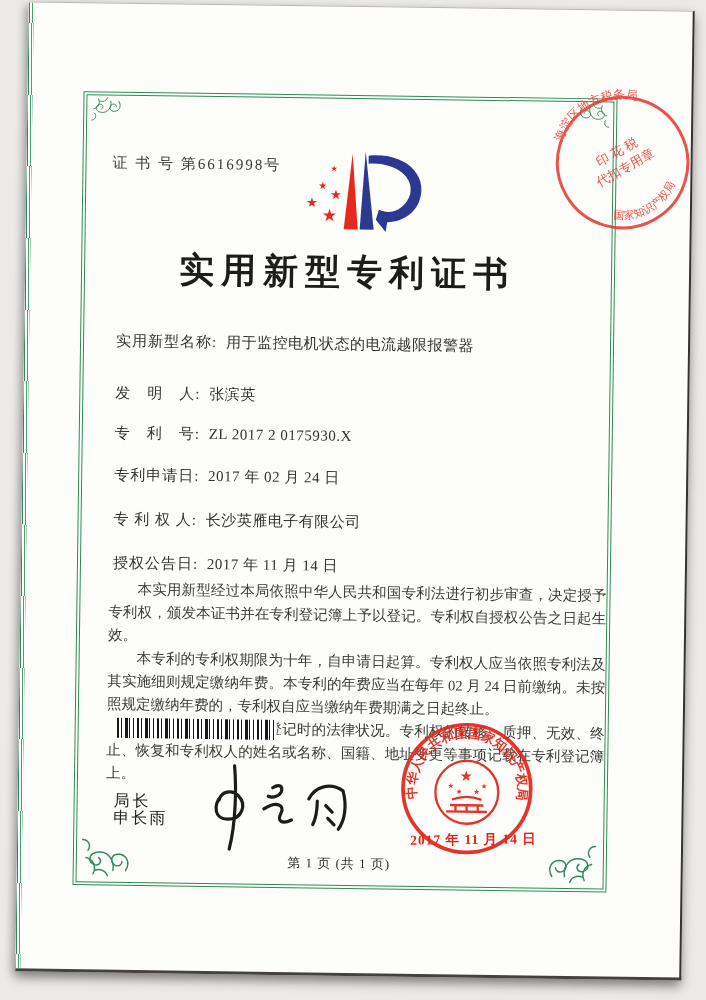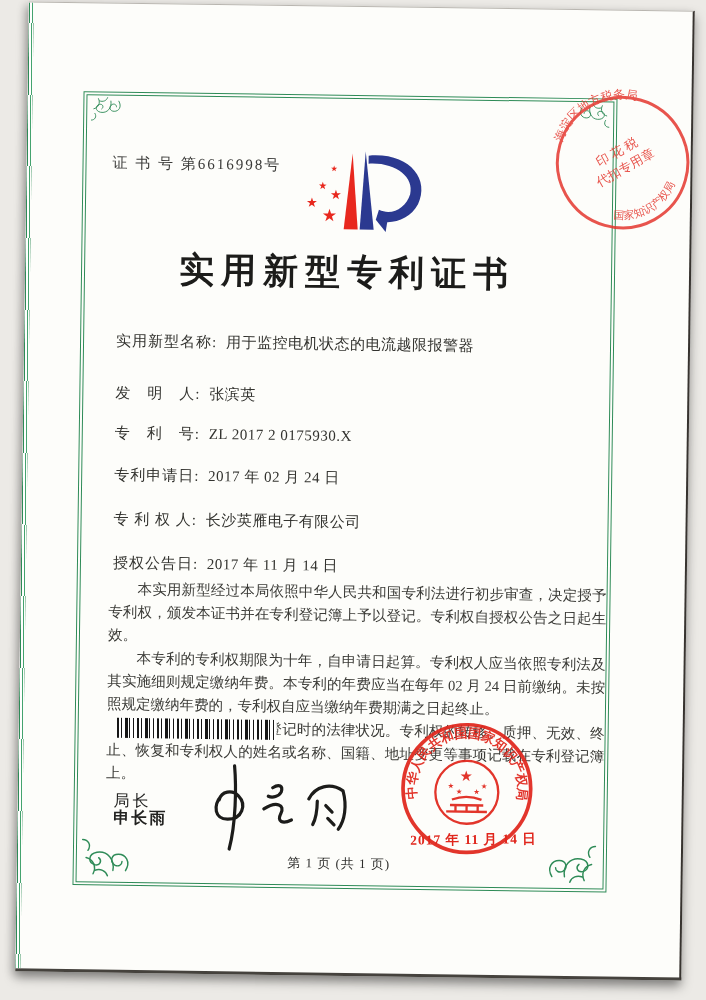--- a/index.html
+++ b/index.html
@@ -51,21 +51,21 @@
   }
   .body-text p{margin:0;text-indent:2em;}
   .barcode{
     position:absolute;left:98px;top:714px;width:160px;height:20px;
     background:repeating-linear-gradient(90deg,
       #161616 0 2px,#fff 2px 4px,#161616 4px 5px,#fff 5px 8px,
       #161616 8px 11px,#fff 11px 12px,#161616 12px 13px,#fff 13px 16px,
       #161616 16px 17px,#fff 17px 20px);
   }
   .signer-title{position:absolute;left:96px;top:770px;font-size:16px;color:#222220;letter-spacing:3px;margin-top:17px;}
-  .signer-name{position:absolute;left:96px;top:804px;font-size:16px;color:#222220;letter-spacing:2px;font-weight:bold;}
+  .signer-name{position:absolute;left:96px;top:804px;font-size:16px;color:#222220;letter-spacing:2px;}
   .signature{position:absolute;left:178px;top:752px;width:175px;height:96px;}
   .seal-main{position:absolute;left:375px;top:706px;width:148px;height:148px;opacity:.93;z-index:5;}
   .seal-date{
     position:absolute;left:393px;top:822px;width:140px;z-index:6;
     font-size:13.5px;font-weight:700;color:#e0261c;letter-spacing:1px;
     transform:rotate(-1.5deg);white-space:nowrap;
   }
   .seal-tax{position:absolute;left:517px;top:73px;width:158px;height:158px;opacity:.85;
     transform:rotate(-30deg);z-index:5;}
   .footer{

